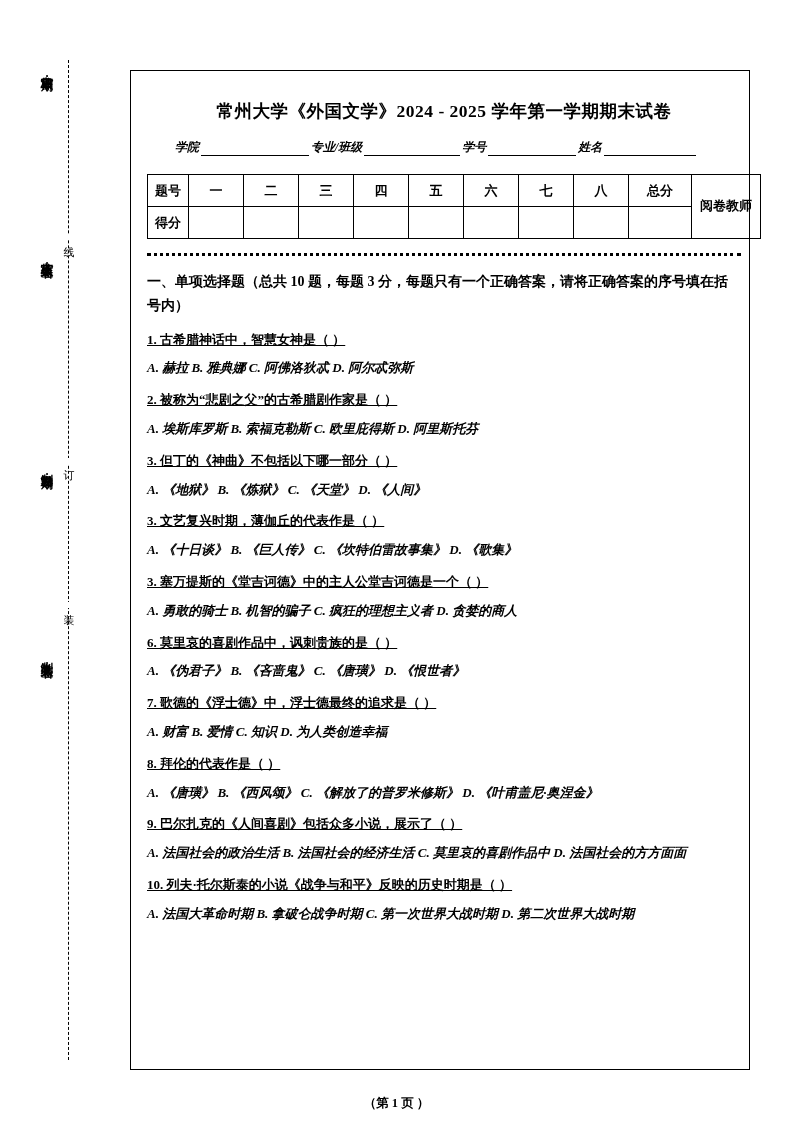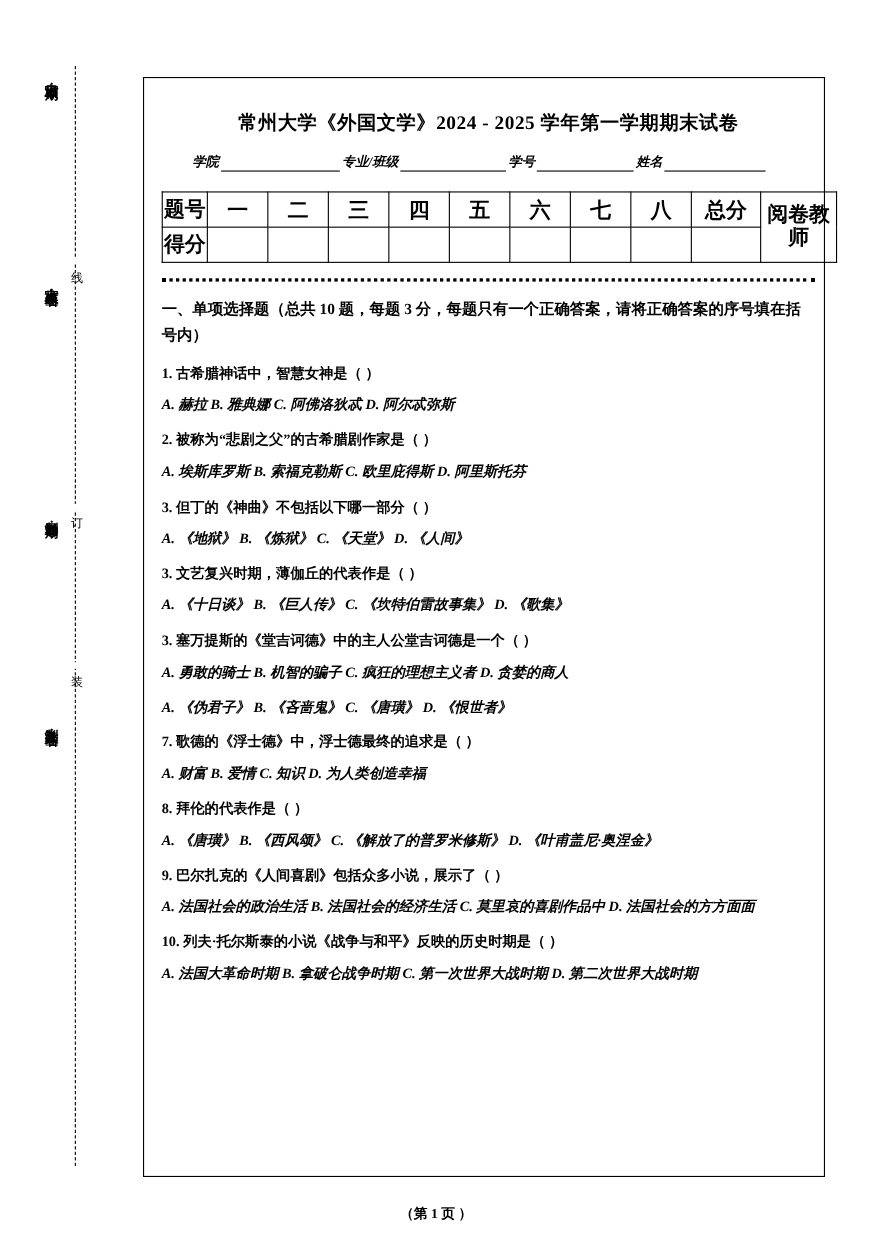--- a/index.html
+++ b/index.html
@@ -98,21 +98,21 @@
   
   table.score {
     border-collapse: collapse;
     width: 560px;
     margin: 0 auto 14px auto;
     table-layout: fixed;
   }
   table.score td {
     border: 1px solid #000;
     text-align: center;
-    font-size: 19px;
+    font-size: 13px;
     font-weight: bold;
     height: 27px;
     font-family: "Liberation Serif", "DejaVu Serif", serif;
   }
   td.head-cell {
     width: 40px;
     line-height: 1.05;
     font-size: 12.5px;
     padding: 2px 0;
   }
@@ -135,20 +135,21 @@
   .section-head {
     font-weight: bold;
     margin-bottom: 12px;
     font-size: 14px;
     line-height: 1.7;
   }
   .q {
     font-weight: bold;
     margin: 0 0 8px 0;
     line-height: 1.6;
+    text-decoration: underline;
   }
   .opts {
     font-weight: bold;
     margin: 0 0 11px 0;
     line-height: 1.6;
     font-style: italic;
   }
 
   .pagenum {
     position: absolute;
@@ -243,20 +244,21 @@
 
     <div class="q">3.  但丁的《神曲》不包括以下哪一部分（    ）</div>
     <div class="opts">A.  《地狱》    B.  《炼狱》    C.  《天堂》    D.  《人间》</div>
 
     <div class="q">3.  文艺复兴时期，薄伽丘的代表作是（    ）</div>
     <div class="opts">A.  《十日谈》    B.  《巨人传》    C.  《坎特伯雷故事集》    D.  《歌集》</div>
 
     <div class="q">3.  塞万提斯的《堂吉诃德》中的主人公堂吉诃德是一个（    ）</div>
     <div class="opts">A.  勇敢的骑士    B.  机智的骗子    C.  疯狂的理想主义者    D.  贪婪的商人</div>
 
+    <div class="q">6.  莫里哀的喜剧作品中，讽刺贵族的是（    ）</div>
     <div class="opts">A.  《伪君子》    B.  《吝啬鬼》    C.  《唐璜》    D.  《恨世者》</div>
 
     <div class="q">7.  歌德的《浮士德》中，浮士德最终的追求是（    ）</div>
     <div class="opts">A.  财富    B.  爱情    C.  知识    D.  为人类创造幸福</div>
 
     <div class="q">8.  拜伦的代表作是（    ）</div>
     <div class="opts">A.  《唐璜》    B.  《西风颂》    C.  《解放了的普罗米修斯》    D.  《叶甫盖尼·奥涅金》</div>
 
     <div class="q">9.  巴尔扎克的《人间喜剧》包括众多小说，展示了（    ）</div>
     <div class="opts">A.  法国社会的政治生活    B.  法国社会的经济生活    C.  莫里哀的喜剧作品中    D.  法国社会的方方面面</div>

